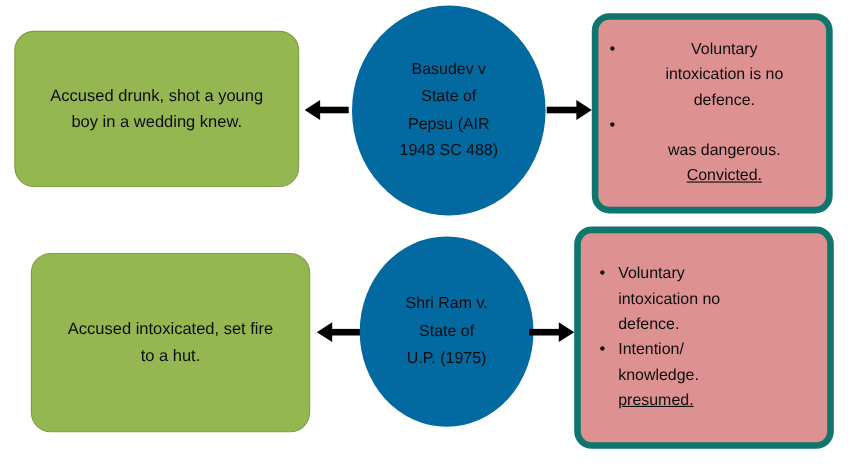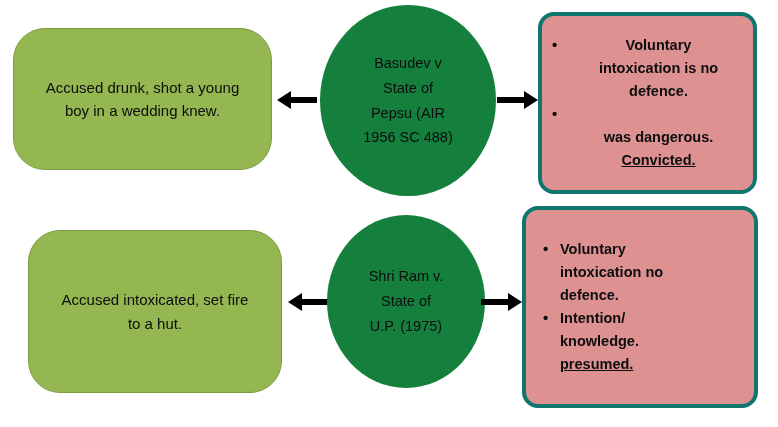--- a/index.html
+++ b/index.html
@@ -21,51 +21,50 @@
     position: absolute;
     box-sizing: border-box;
     display: flex;
     align-items: center;
     justify-content: center;
   }
   
   .green-box {
     background: #94b751;
     border: 1.5px solid #7d9c45;
-    border-radius: 32px;
+    border-radius: 18px;
     color: #111111;
   }
   .green-box .txt {
     text-align: center;
     line-height: 1.55;
     font-size: 15px;
     color: #0d0d0d;
     padding: 0 14px;
   }
   
   .purple-ellipse {
-    background: #15803d;
+    background: #0369a1;
     border-radius: 50%;
     color: #111111;
   }
   .purple-ellipse .txt {
     text-align: center;
     line-height: 1.72;
     font-size: 14.5px;
     color: #0d0d0d;
     padding: 0 8px;
   }
   
   .red-box {
     background: #dd9191;
-    border: 4px solid #0f766e;
+    border: 6px solid #0f766e;
     border-radius: 16px;
     color: #111111;
     align-items: center;
-    font-weight: bold;
   }
   .red-box ul {
     margin: 0;
     padding: 0 10px 0 34px;
     list-style: none;
     width: 100%;
     box-sizing: border-box;
   }
   .red-box li {
     position: relative;
@@ -121,21 +120,21 @@
       <polygon points="0,12 14,3 14,21" fill="#000000"></polygon>
       <rect x="13" y="9" width="27" height="6" fill="#000000"></rect>
     </svg>
   </div>
 
   <div class="node purple-ellipse" id="case-ellipse-1" style="left:320px; top:5px; width:176px; height:191px;">
     <div class="txt">
       <div>Basudev v</div>
       <div>State of</div>
       <div>Pepsu (AIR</div>
-      <div>1956 SC 488)</div>
+      <div>1948 SC 488)</div>
     </div>
   </div>
 
   <div class="arrow" id="arrow-right-1" style="left:497px; top:88px;">
     <svg width="41" height="24" viewBox="0 0 41 24" aria-hidden="true">
       <rect x="0" y="9" width="28" height="6" fill="#000000"></rect>
       <polygon points="41,12 27,3 27,21" fill="#000000"></polygon>
     </svg>
   </div>
 

